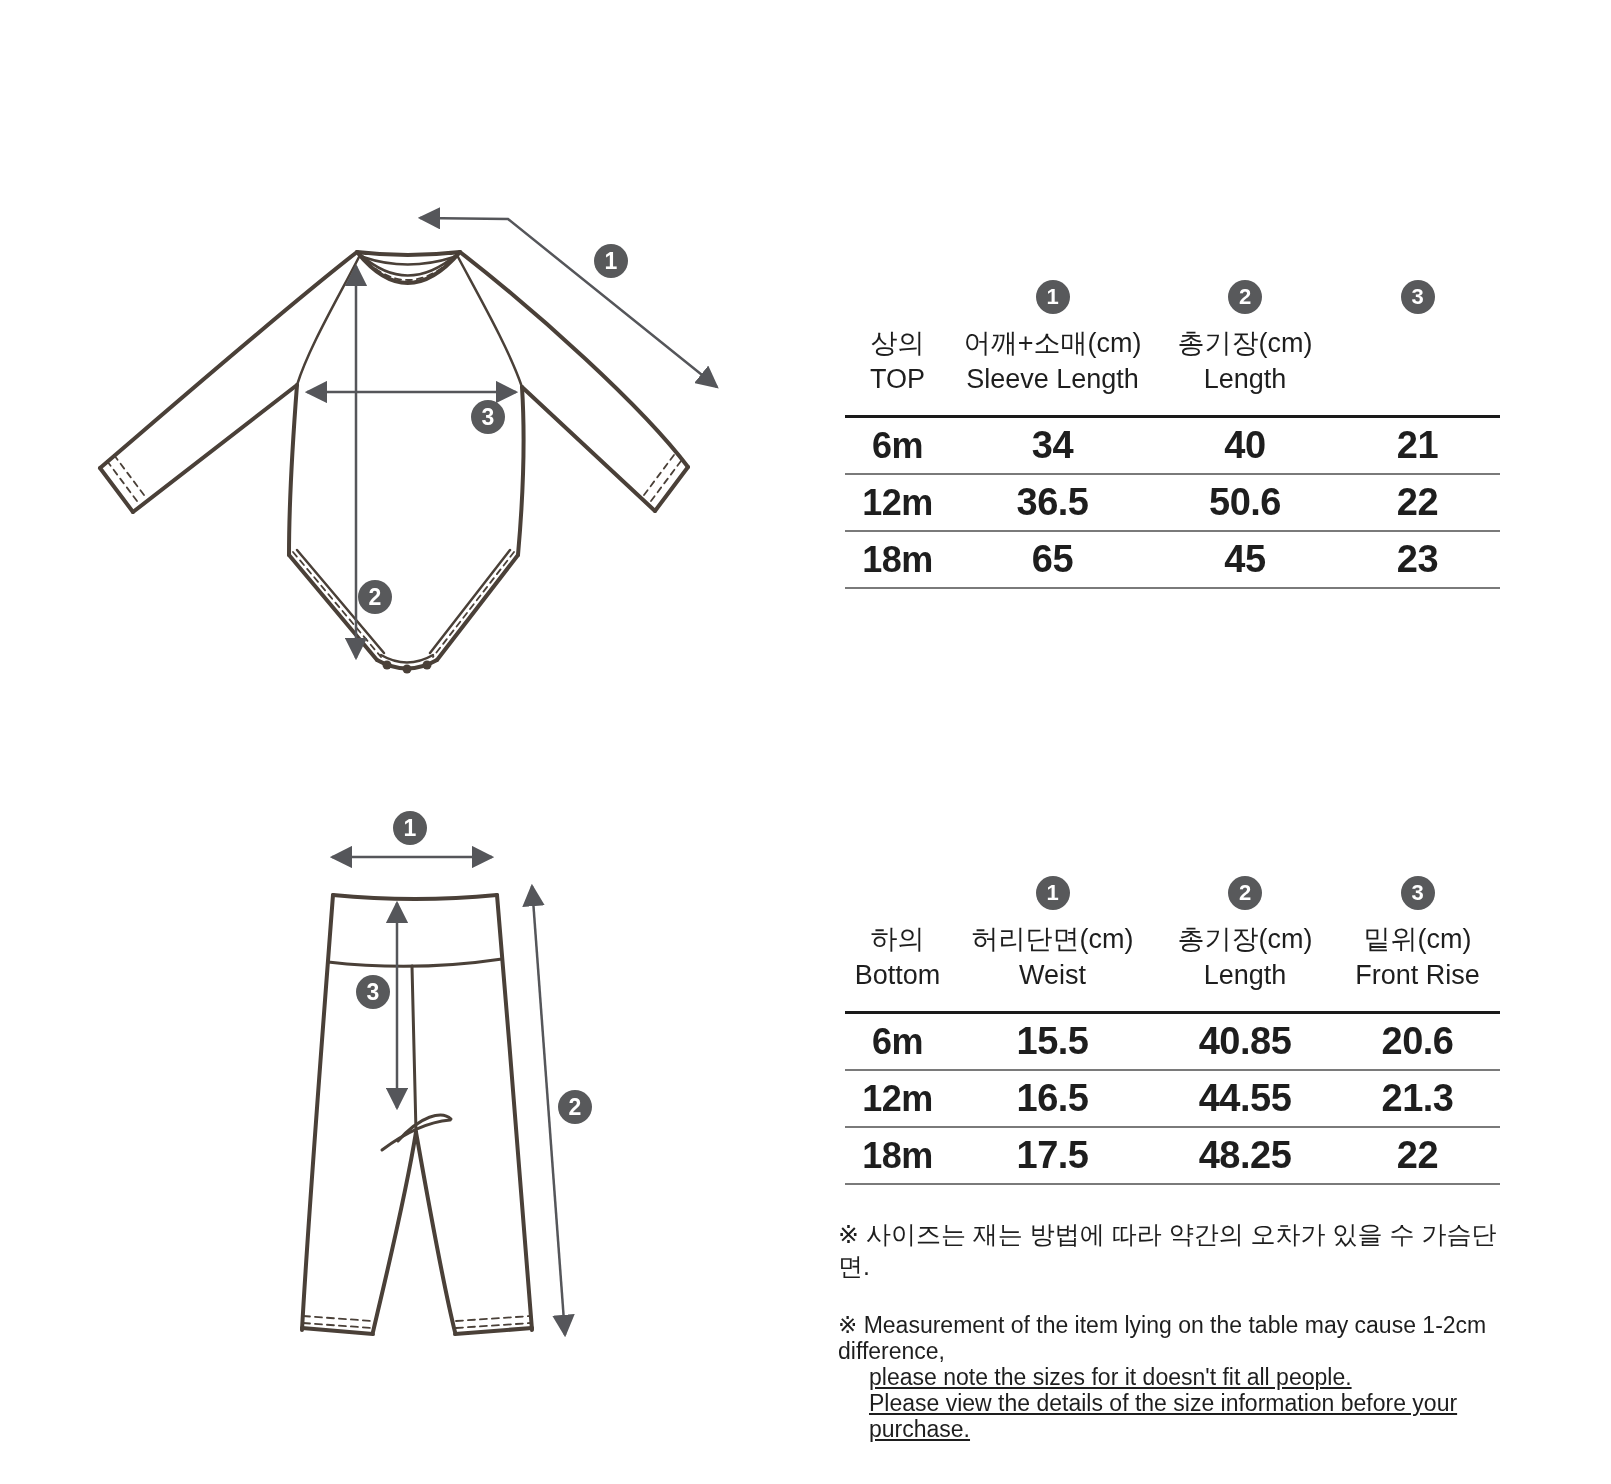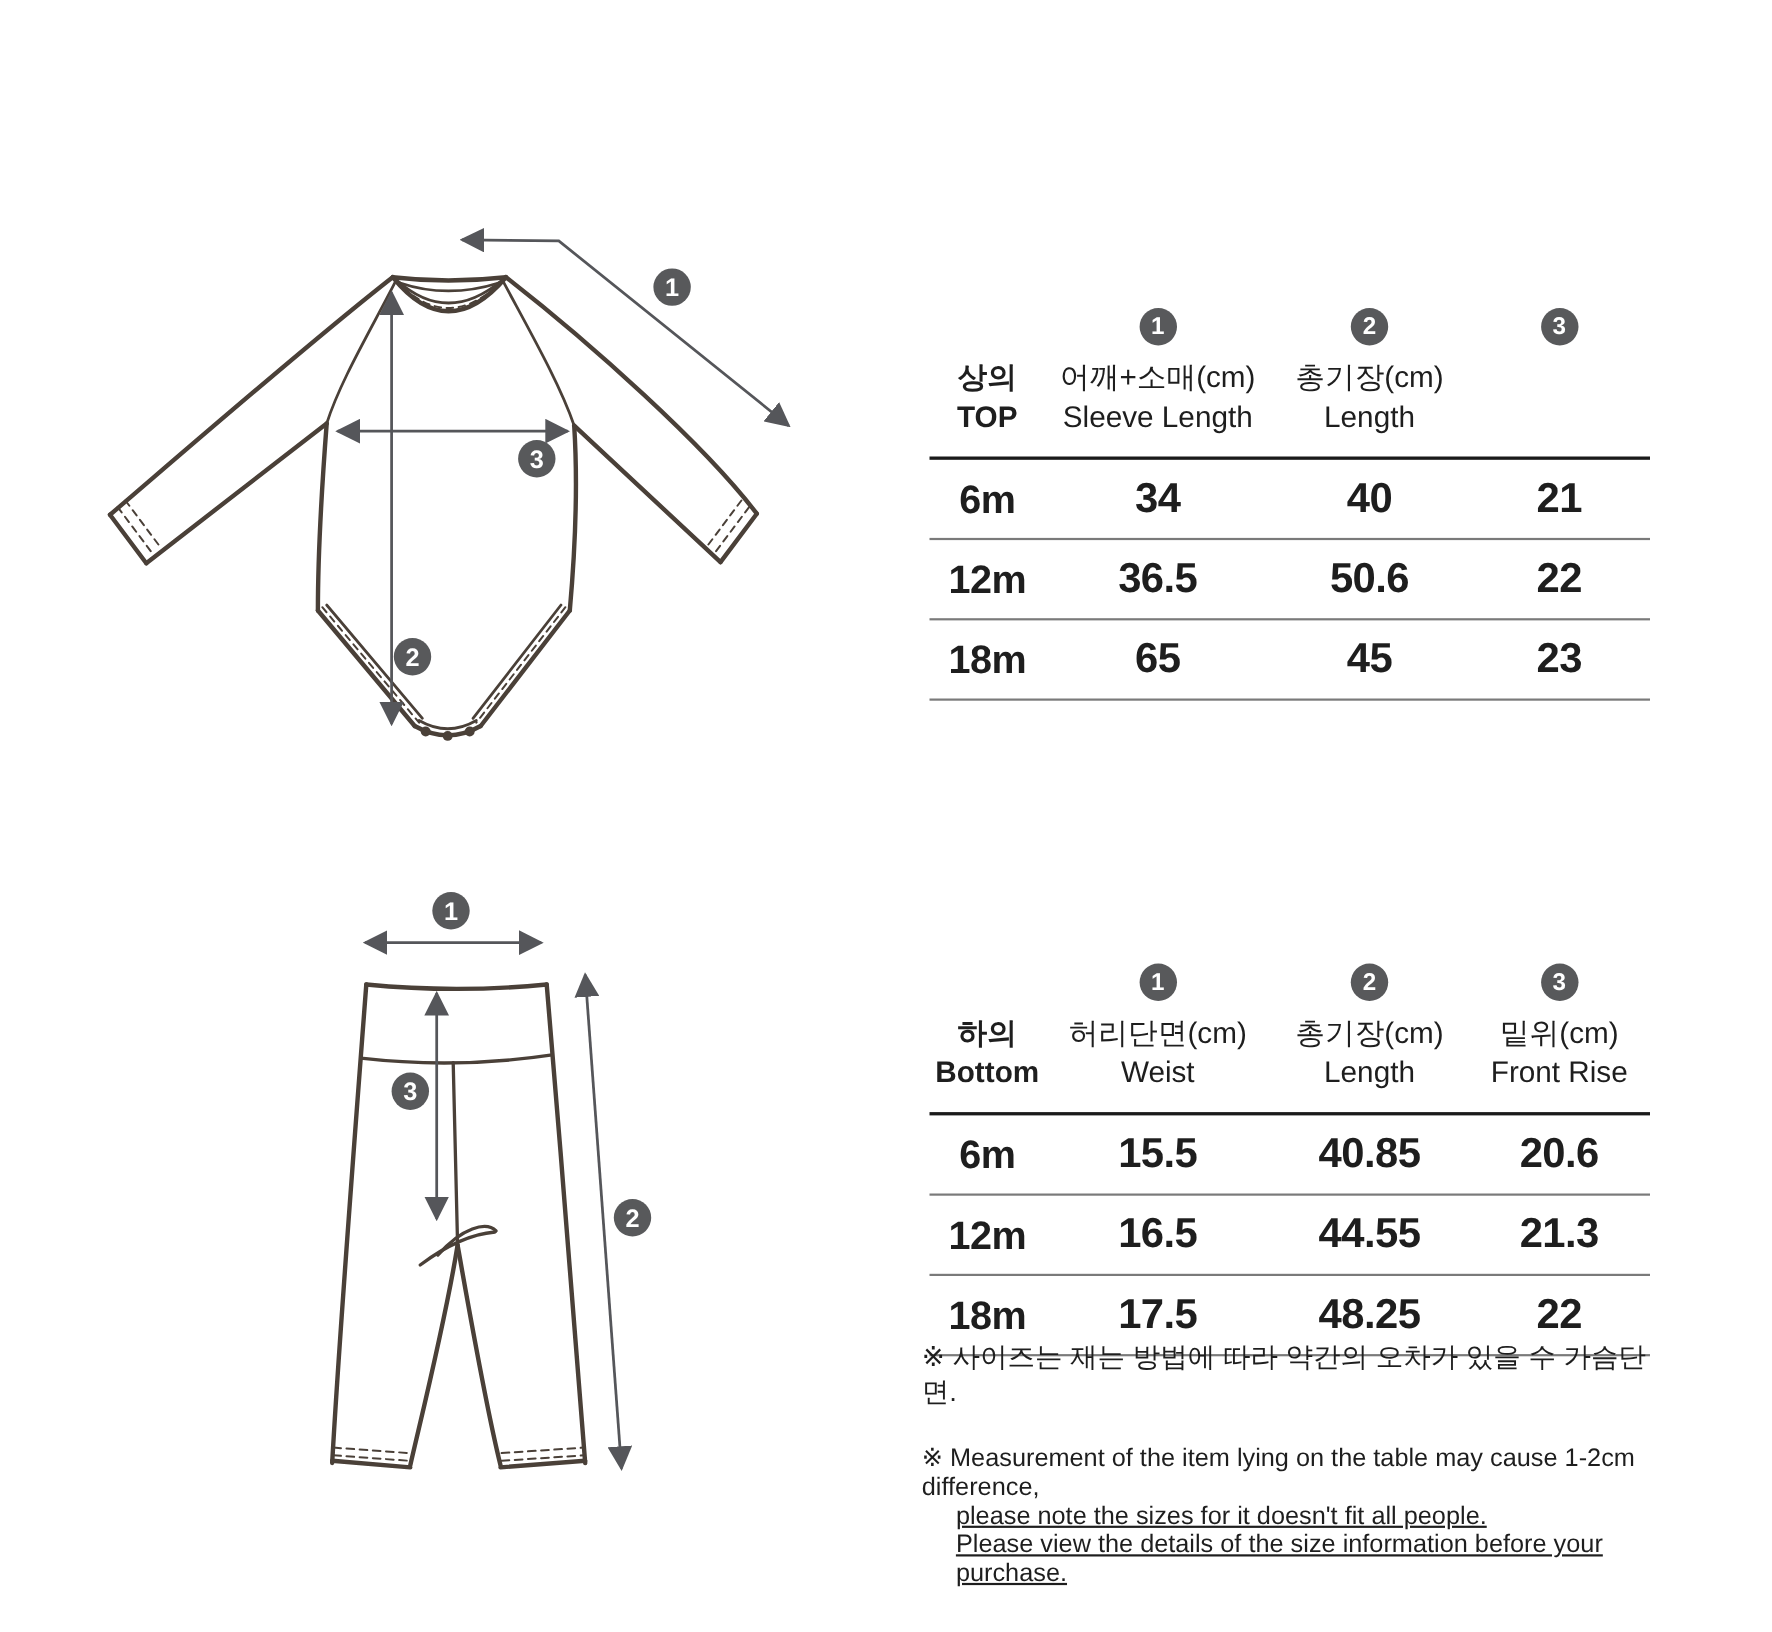--- a/index.html
+++ b/index.html
@@ -34,25 +34,25 @@
     width: 34px; height: 34px; border-radius: 50%;
     background: #58595b; color: #ffffff;
     font-size: 22px; font-weight: bold;
     display: flex; align-items: center; justify-content: center;
     margin: 0 auto;
   }
   .head-row { padding: 6px 0 18px 0; }
   .head-cell { text-align: center; }
   .head-ko { font-size: 27px; line-height: 36px; display:block; }
   .head-en { font-size: 27px; line-height: 36px; display:block;text-align:center; }
-  .label-cell .head-ko, .label-cell .head-en { font-weight: bold; }
+  .label-cell .head-ko, .label-cell .head-en { font-weight: normal; }
 
   .data-rows { border-top: 3px solid #1a1a1a; }
   .data-row {
-    height: 73px;
+    height: 57px;
     border-bottom: 2px solid #7a7a7a;
     text-align: center;
     font-size: 38px;
     font-weight: bold;
     letter-spacing: -0.5px;
   }
   .size-cell { font-size: 36px; }
 
   
   .notes { position: absolute; left: 838px; top: 1218px; width: 690px; }

